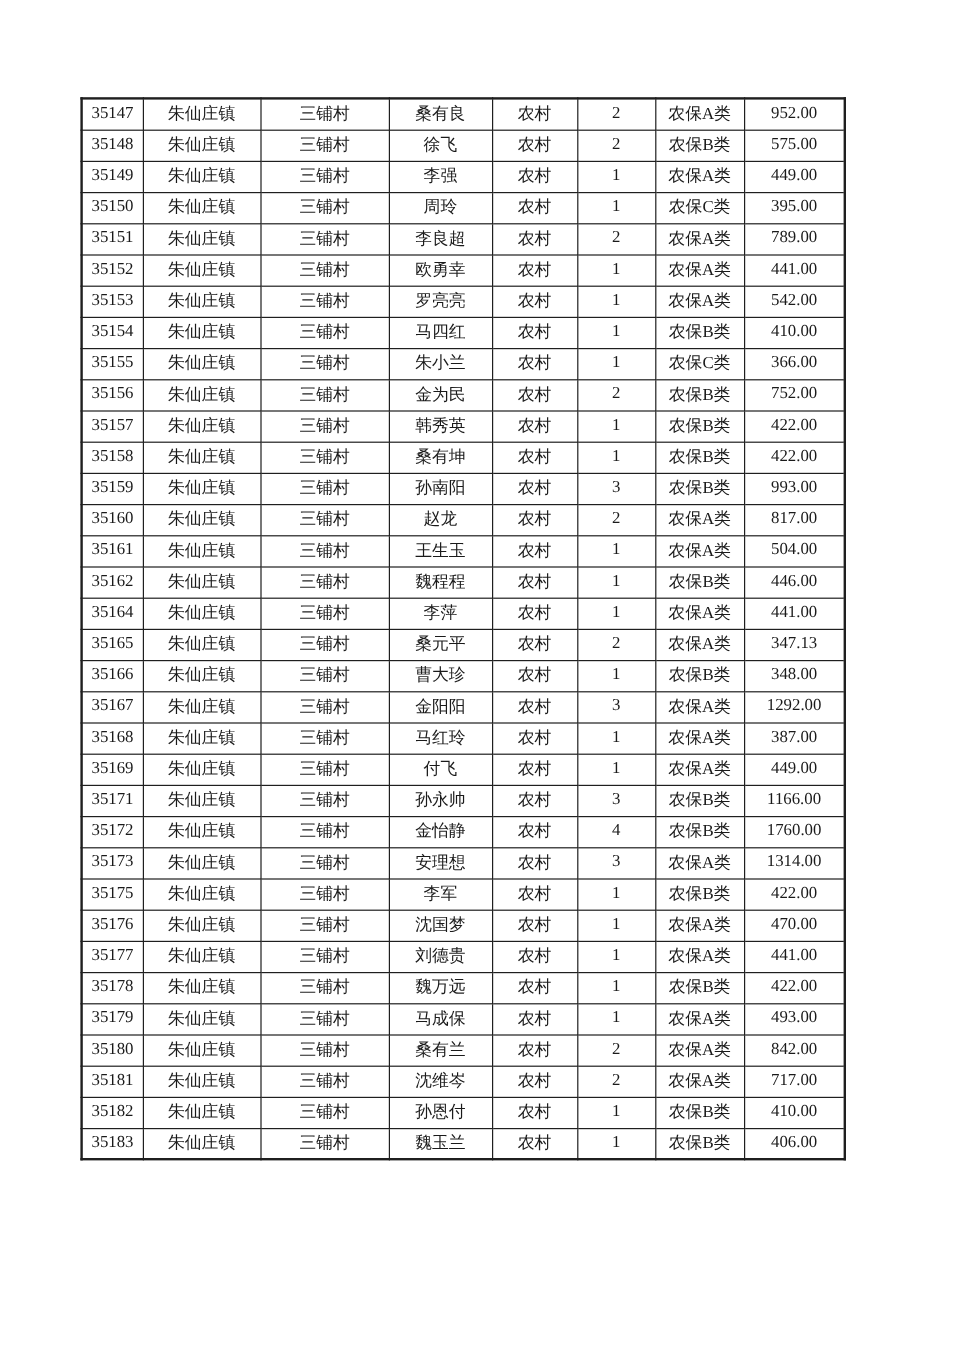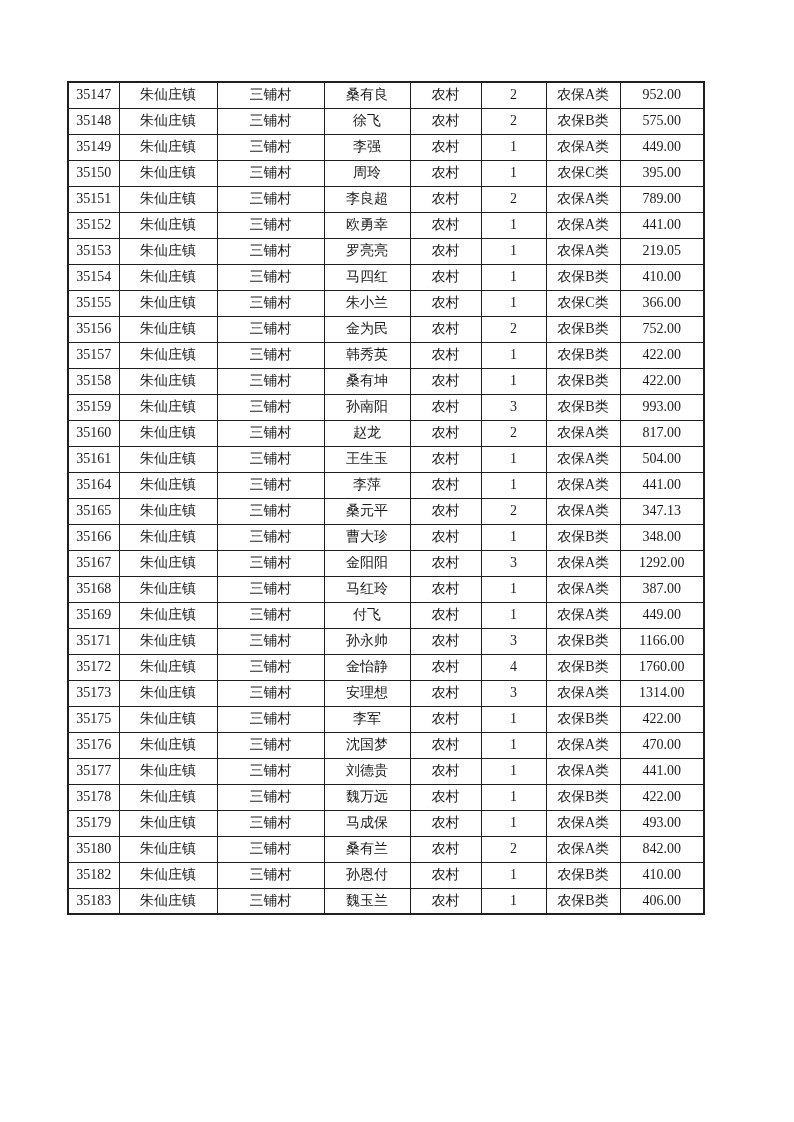--- a/index.html
+++ b/index.html
@@ -128,21 +128,21 @@
           <td>441.00</td>
         </tr>
         <tr>
           <td>35153</td>
           <td>朱仙庄镇</td>
           <td>三铺村</td>
           <td>罗亮亮</td>
           <td>农村</td>
           <td>1</td>
           <td>农保A类</td>
-          <td>219.05</td>
+          <td>542.00</td>
         </tr>
         <tr>
           <td>35154</td>
           <td>朱仙庄镇</td>
           <td>三铺村</td>
           <td>马四红</td>
           <td>农村</td>
           <td>1</td>
           <td>农保B类</td>
           <td>410.00</td>
@@ -211,20 +211,30 @@
           <td>35161</td>
           <td>朱仙庄镇</td>
           <td>三铺村</td>
           <td>王生玉</td>
           <td>农村</td>
           <td>1</td>
           <td>农保A类</td>
           <td>504.00</td>
         </tr>
         <tr>
+          <td>35162</td>
+          <td>朱仙庄镇</td>
+          <td>三铺村</td>
+          <td>魏程程</td>
+          <td>农村</td>
+          <td>1</td>
+          <td>农保B类</td>
+          <td>446.00</td>
+        </tr>
+        <tr>
           <td>35164</td>
           <td>朱仙庄镇</td>
           <td>三铺村</td>
           <td>李萍</td>
           <td>农村</td>
           <td>1</td>
           <td>农保A类</td>
           <td>441.00</td>
         </tr>
         <tr>
@@ -359,20 +369,30 @@
         </tr>
         <tr>
           <td>35180</td>
           <td>朱仙庄镇</td>
           <td>三铺村</td>
           <td>桑有兰</td>
           <td>农村</td>
           <td>2</td>
           <td>农保A类</td>
           <td>842.00</td>
+        </tr>
+        <tr>
+          <td>35181</td>
+          <td>朱仙庄镇</td>
+          <td>三铺村</td>
+          <td>沈维岑</td>
+          <td>农村</td>
+          <td>2</td>
+          <td>农保A类</td>
+          <td>717.00</td>
         </tr>
         <tr>
           <td>35182</td>
           <td>朱仙庄镇</td>
           <td>三铺村</td>
           <td>孙恩付</td>
           <td>农村</td>
           <td>1</td>
           <td>农保B类</td>
           <td>410.00</td>

